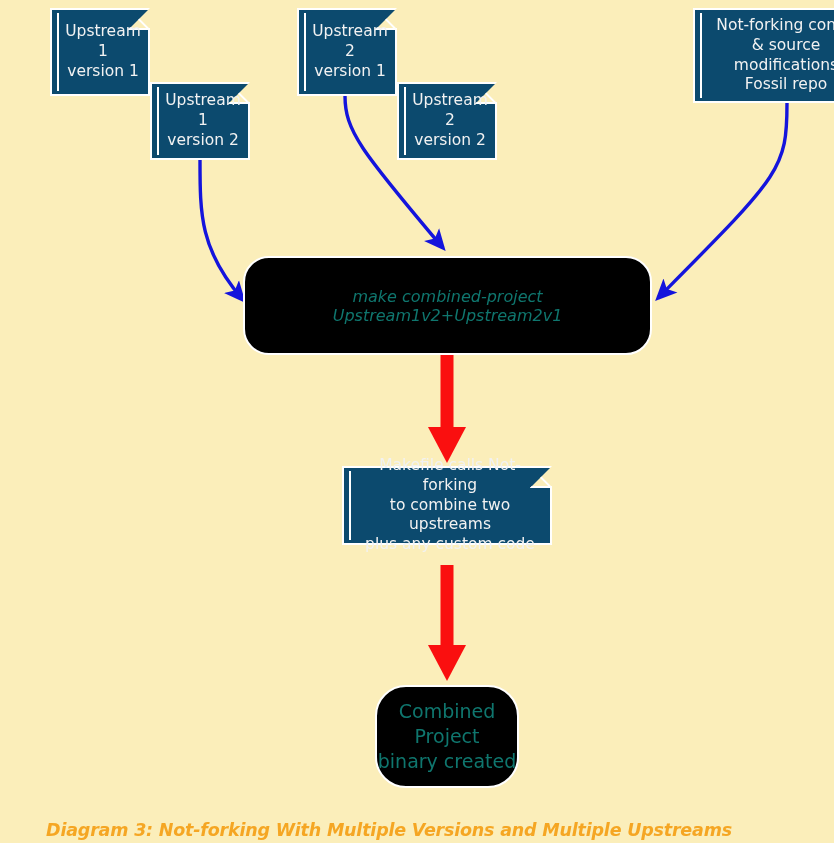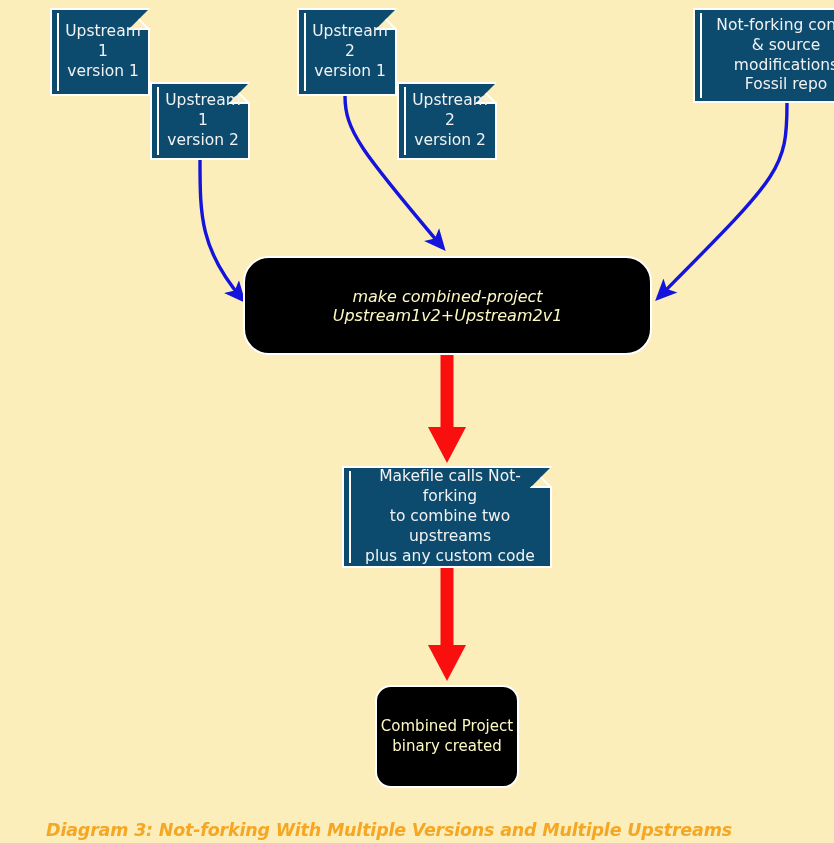--- a/index.html
+++ b/index.html
@@ -84,37 +84,37 @@
   .doc-label {
     position: relative;
     z-index: 2;
     white-space: pre-line;
   }
 
   
   .round-node {
     position: absolute;
     background: #000000;
-    color: #fef9c3;
+    color: #0f766e;
     box-sizing: border-box;
     border: 2px solid #ffffff;
     display: flex;
     align-items: center;
     justify-content: center;
     text-align: center;
     z-index: 3;
   }
   #node-make {
     border-radius: 26px;
     font-style: italic;
     font-size: 16px;
   }
   #node-result {
-    border-radius: 16px;
-    font-size: 15px;
+    border-radius: 31px;
+    font-size: 19px;
     line-height: 1.3;
   }
   .round-label { white-space: pre-line; }
 
   
   #caption {
     position: absolute;
     left: 0;
     width: 778px;
     text-align: center;
@@ -188,21 +188,21 @@
   <div class="doc-node" id="node-fossilrepo" style="left:693px; top:8px; width:180px; height:95px;">
     <span class="doc-label">Not-forking config
 &amp; source modifications
 Fossil repo</span>
   </div>
 
   <div class="round-node" id="node-make" style="left:243px; top:256px; width:409px; height:99px;">
     <span class="round-label">make combined-project Upstream1v2+Upstream2v1</span>
   </div>
 
-  <div class="doc-node" id="node-makefile" style="left:342px; top:466px; width:210px; height:102px;">
+  <div class="doc-node" id="node-makefile" style="left:342px; top:466px; width:210px; height:79px;">
     <span class="fold"></span>
     <span class="doc-label">Makefile calls Not-forking
 to combine two upstreams
 plus any custom code</span>
   </div>
 
   <div class="round-node" id="node-result" style="left:375px; top:685px; width:144px; height:103px;">
     <span class="round-label">Combined Project
 binary created</span>
   </div>

